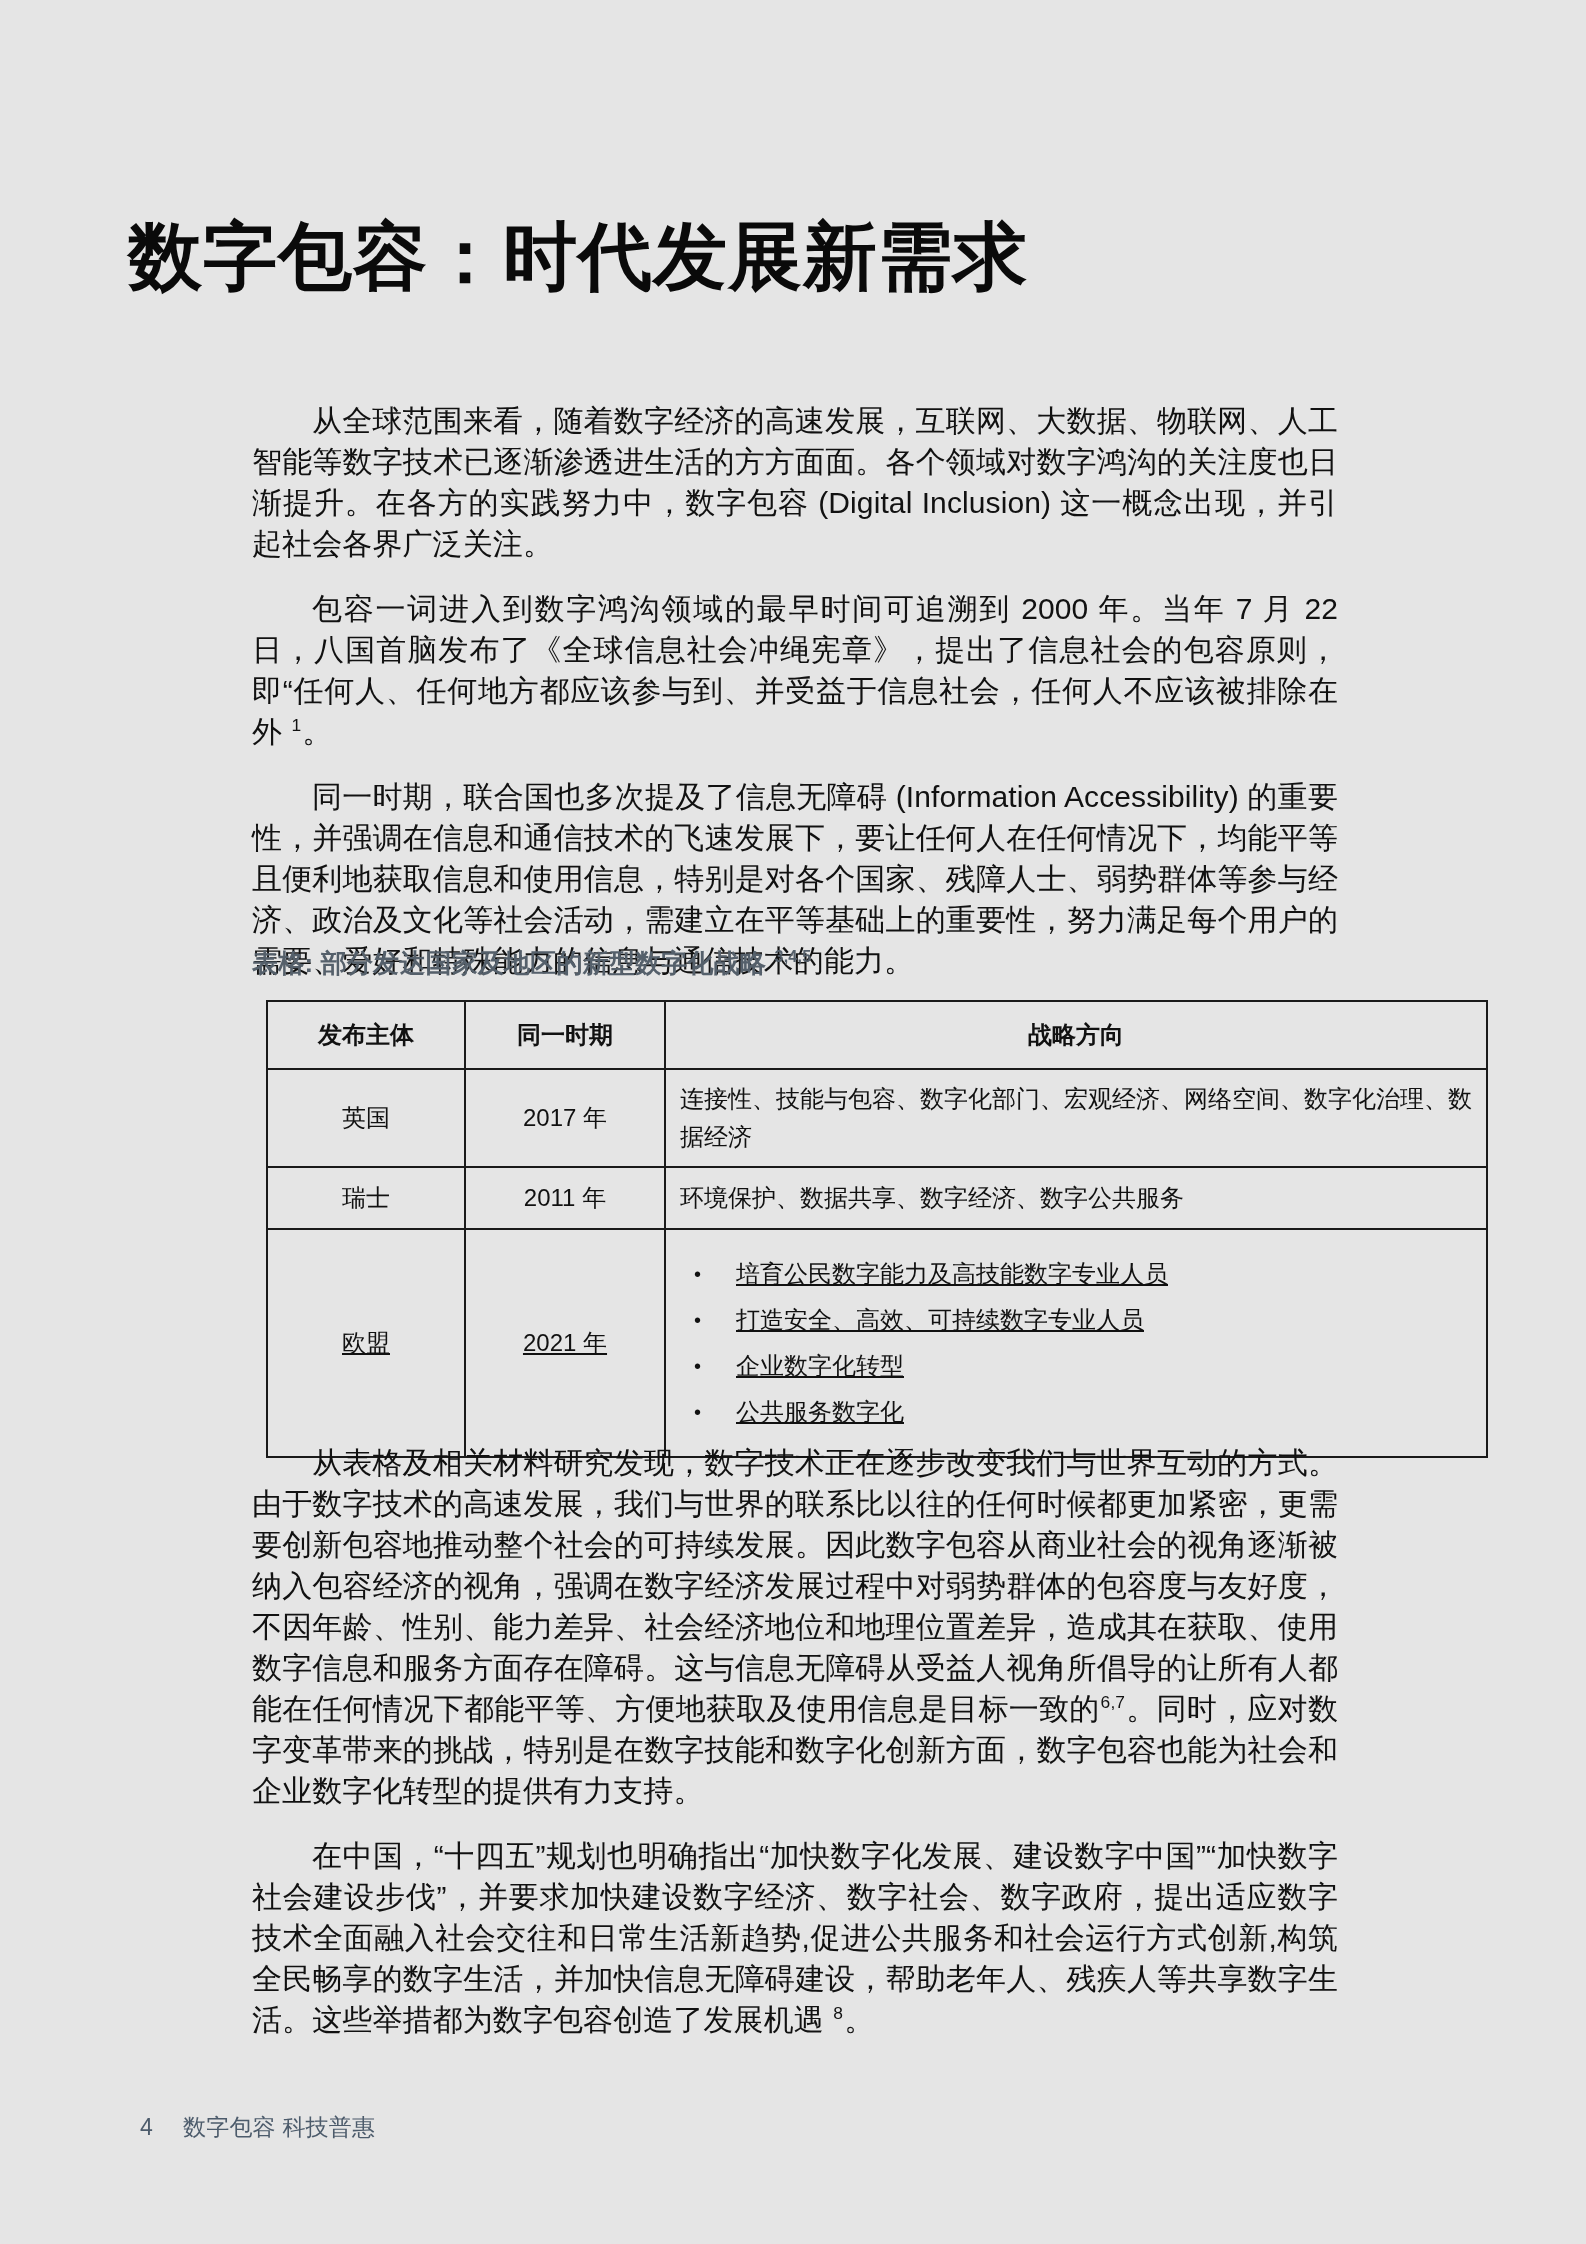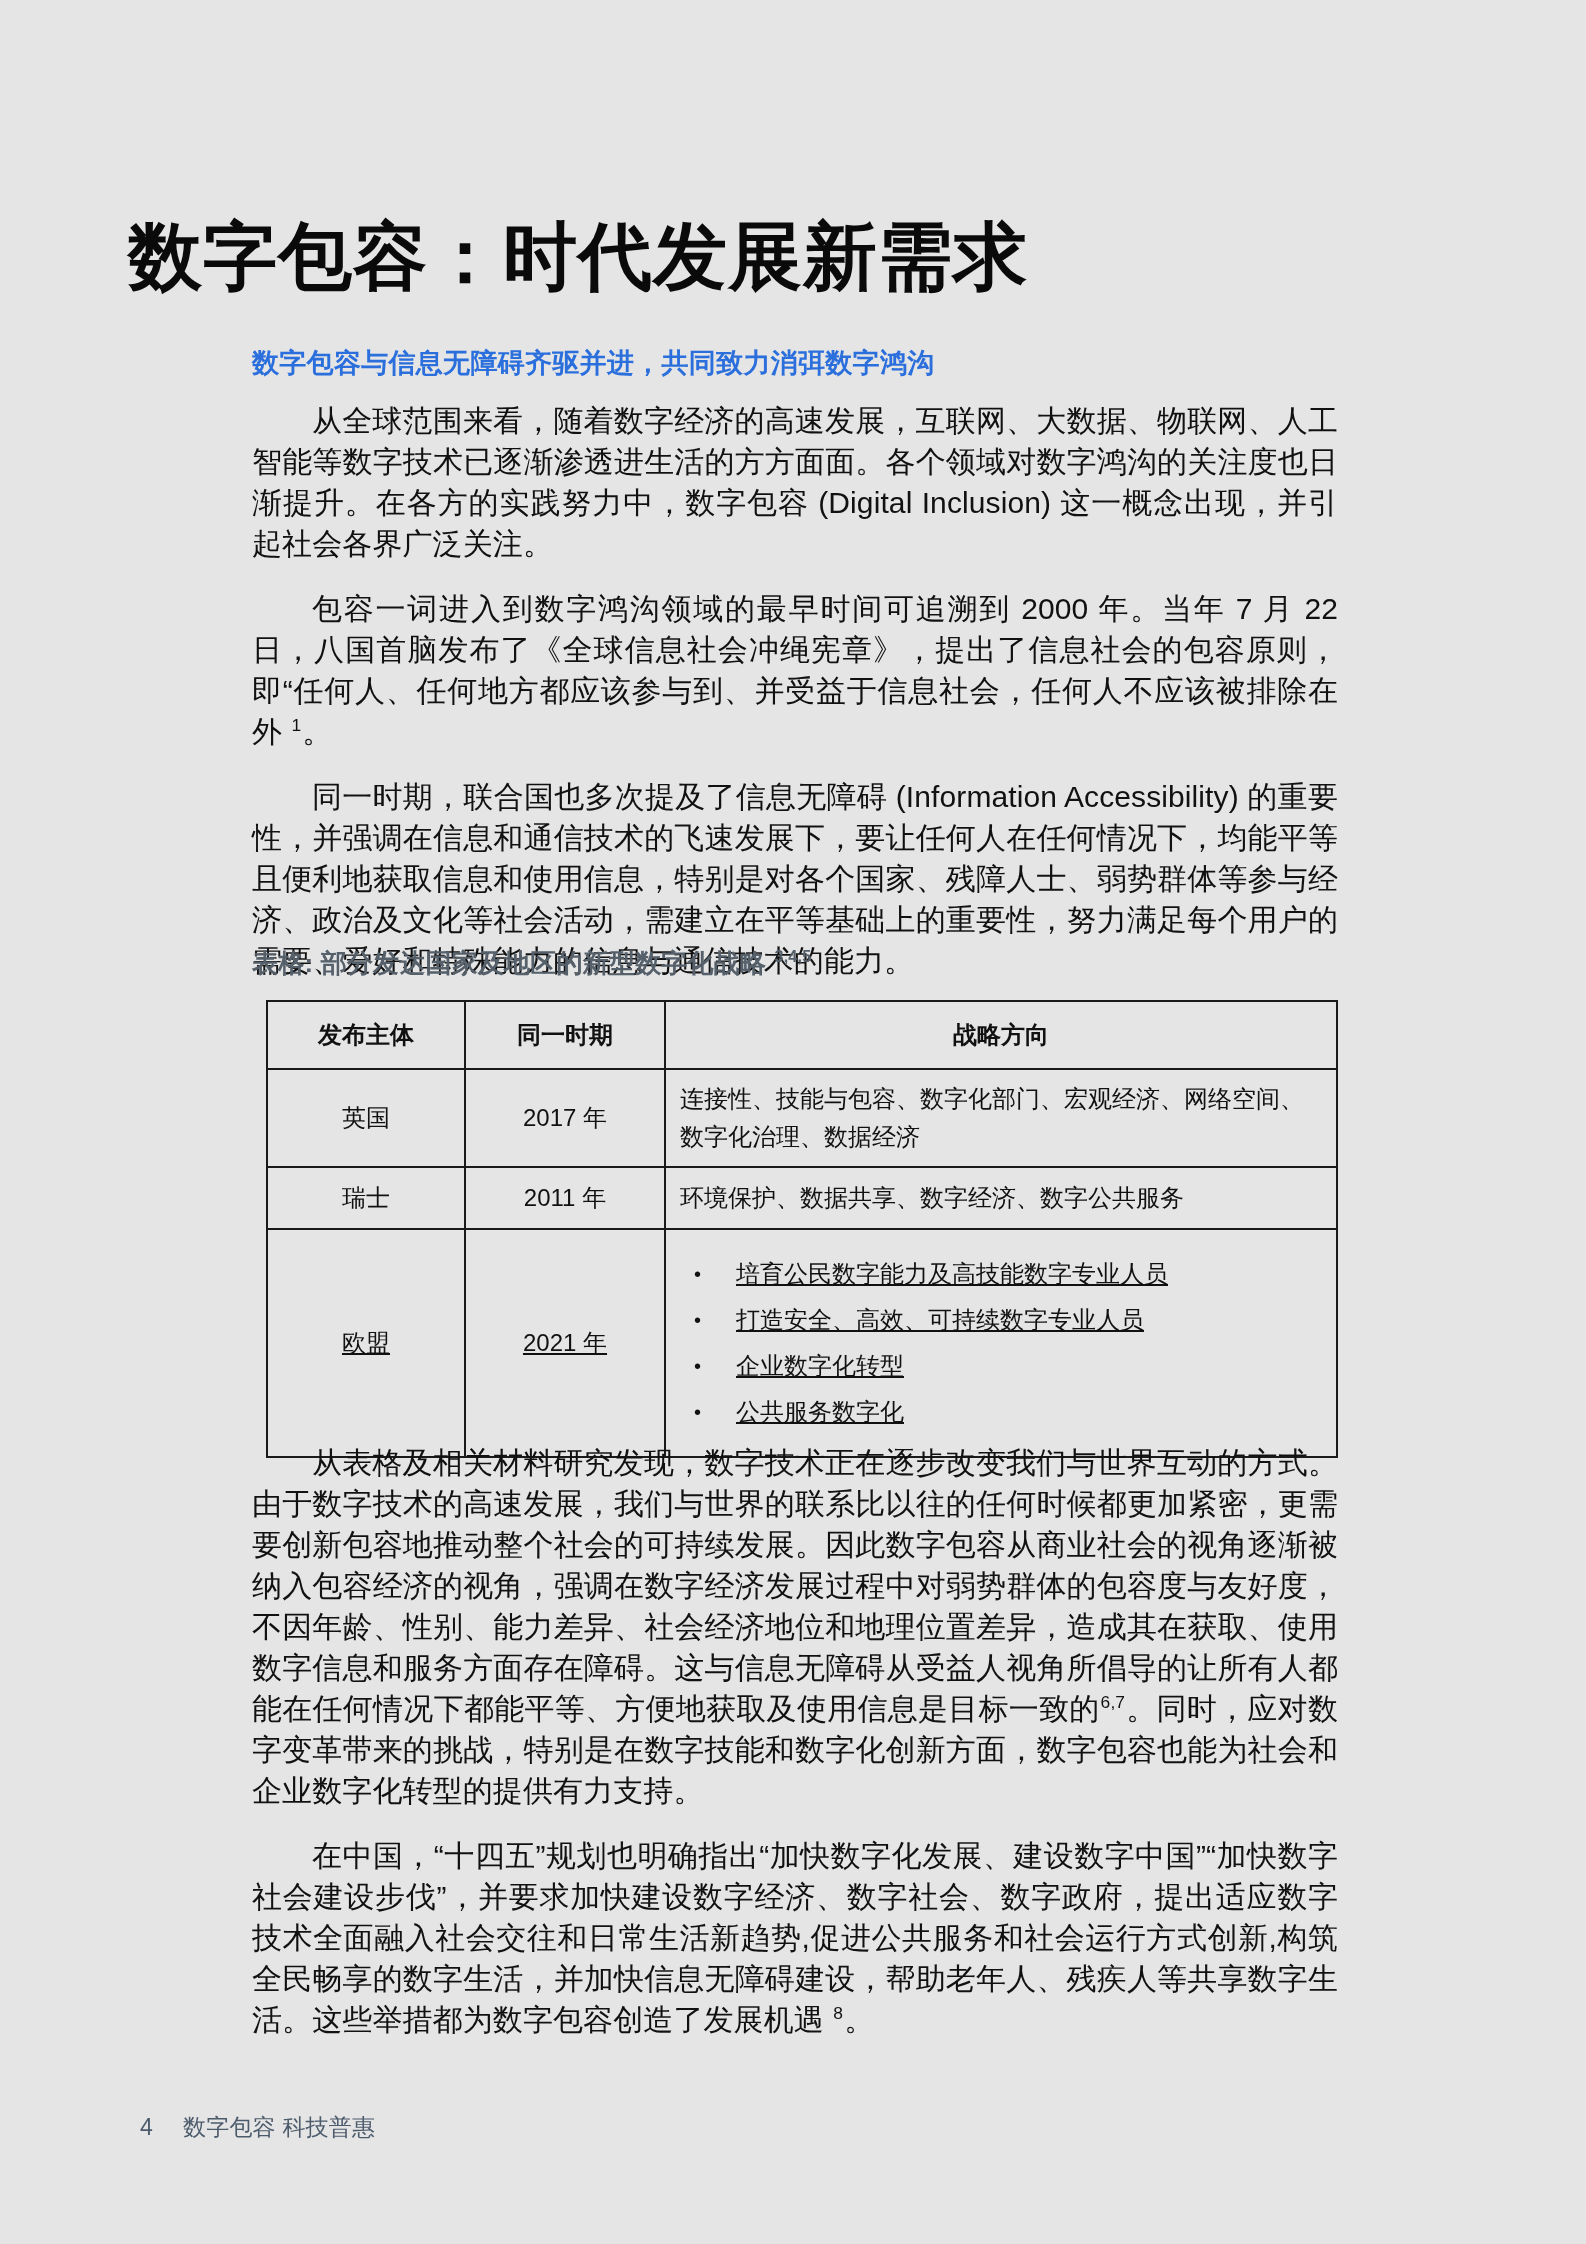--- a/index.html
+++ b/index.html
@@ -85,21 +85,21 @@
   .table-caption sup {
     font-size: 0.62em;
     font-weight: 700;
   }
 
   
   .data-table-wrap {
     position: absolute;
     left: 266px;
     top: 1000px;
-    width: 1072px;
+    width: 1222px;
   }
   table.data-table {
     border-collapse: collapse;
     width: 100%;
     table-layout: fixed;
   }
   table.data-table td, table.data-table th {
     border: 2px solid #1a1a1a;
     padding: 10px 14px;
     font-size: 24px;
@@ -164,21 +164,20 @@
   .page-footer .num { font-size: 23px; }
   .page-footer .label { font-size: 23px; }
 </style>
 </head>
 <body>
 
 <div class="page">
 
   <h1 class="page-title">数字包容：时代发展新需求</h1>
 
-  <div class="section-subtitle">数字包容与信息无障碍齐驱并进，共同致力消弭数字鸿沟</div>
 
   <div class="content">
 
     <p class="body">从全球范围来看，随着数字经济的高速发展，互联网、大数据、物联网、人工智能等数字技术已逐渐渗透进生活的方方面面。各个领域对数字鸿沟的关注度也日渐提升。在各方的实践努力中，数字包容 (Digital Inclusion) 这一概念出现，并引起社会各界广泛关注。</p>
 
     <p class="body"><span>包容一词进入到数字鸿沟领域的最早时间可追溯到 2000 年。当年 7 月 22 日，八国首脑发布了《全球信息社会冲绳宪章》，提出了信息社会的包容原则，即“任何人、任何地方都应该参与到、并受益于信息社会，任何人不应该被排除在外 </span><sup>1</sup><span>。</span></p>
 
     <p class="body">同一时期，联合国也多次提及了信息无障碍 (Information Accessibility) 的重要性，并强调在信息和通信技术的飞速发展下，要让任何人在任何情况下，均能平等且便利地获取信息和使用信息，特别是对各个国家、残障人士、弱势群体等参与经济、政治及文化等社会活动，需建立在平等基础上的重要性，努力满足每个用户的需要、爱好和特殊能力的信息与通信技术的能力。</p>
 
   </div>

